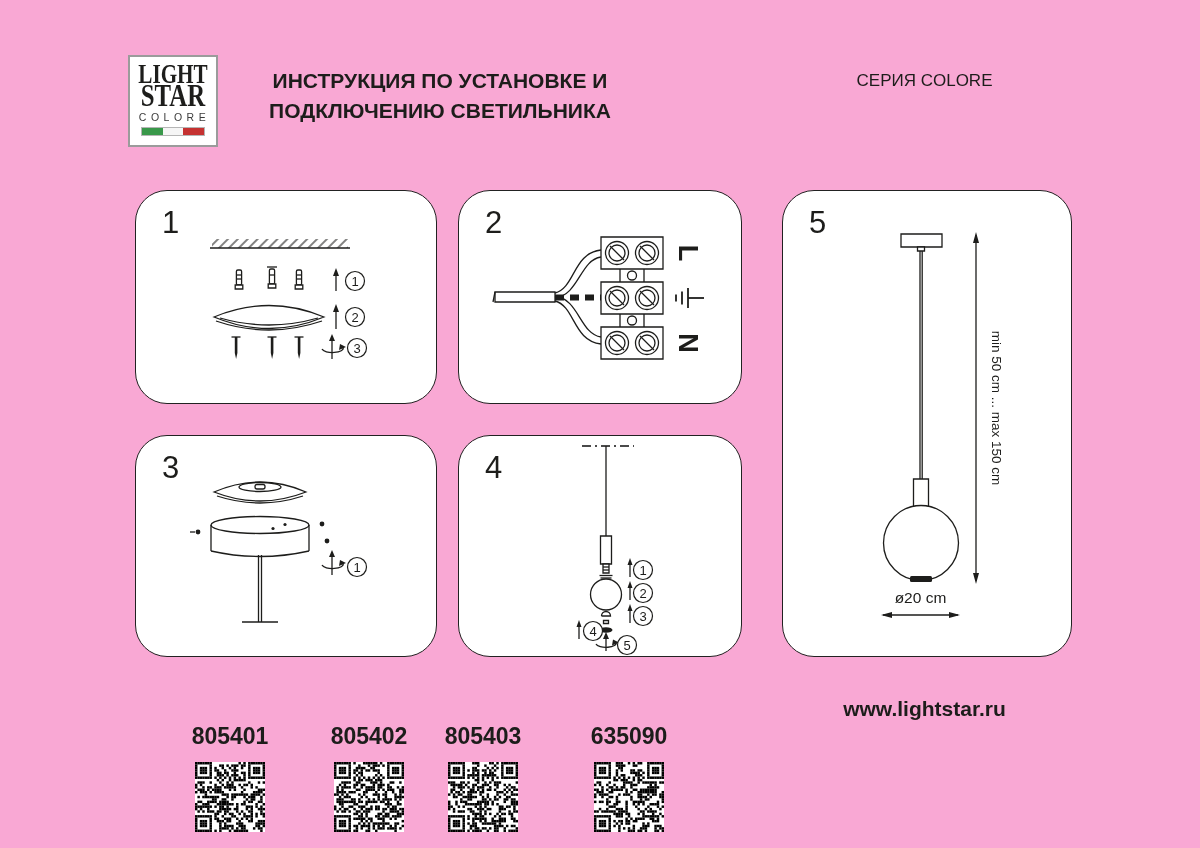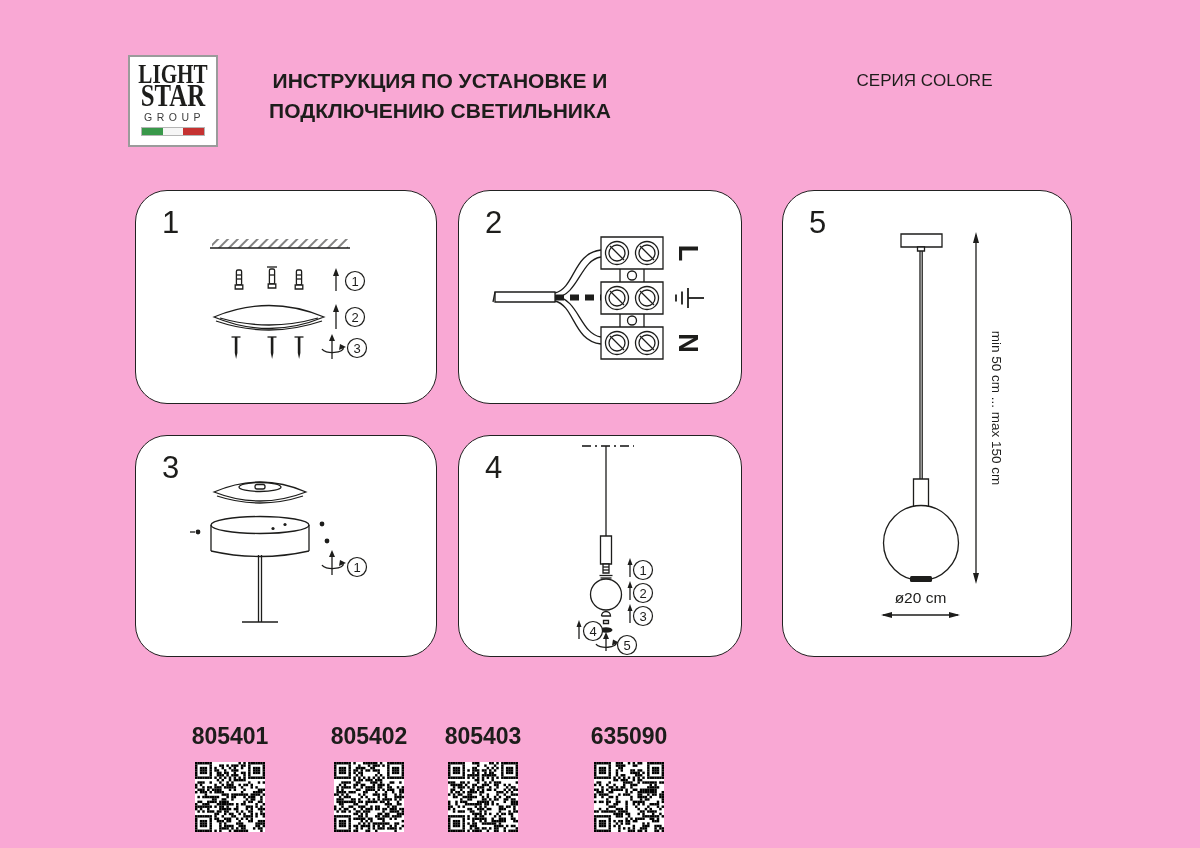--- a/index.html
+++ b/index.html
@@ -48,21 +48,21 @@
   #website{left:797px;top:697px;width:255px;text-align:center;font-size:21px;font-weight:bold;}
 </style>
 </head>
 <body>
 
 <div id="page">
 
   <div id="logo-box" class="abs">
     <div id="logo-light">LIGHT</div>
     <div id="logo-star">STAR</div>
-    <div id="logo-group">GROUP</div>
+    <div id="logo-group">COLORE</div>
     <div id="logo-flag">
       <div style="background:#39984a"></div>
       <div style="background:#f5f5f5"></div>
       <div style="background:#c53231"></div>
     </div>
   </div>
 
   <div id="title" class="abs">
     <div>ИНСТРУКЦИЯ ПО УСТАНОВКЕ И</div>
     <div>ПОДКЛЮЧЕНИЮ СВЕТИЛЬНИКА</div>
@@ -1997,14 +1997,15 @@
             <rect x="2.41" y="67.59" width="2.46" height="2.46"></rect>
             <rect x="4.83" y="67.59" width="2.46" height="2.46"></rect>
             <rect x="7.24" y="67.59" width="2.46" height="2.46"></rect>
             <rect x="9.66" y="67.59" width="2.46" height="2.46"></rect>
             <rect x="12.07" y="67.59" width="2.46" height="2.46"></rect>
             <rect x="14.48" y="67.59" width="2.46" height="2.46"></rect>
           </g>
         </svg></div>
   </div>
 
+  <div id="website" class="abs">www.lightstar.ru</div>
 
 </div>
 
 </body></html>

